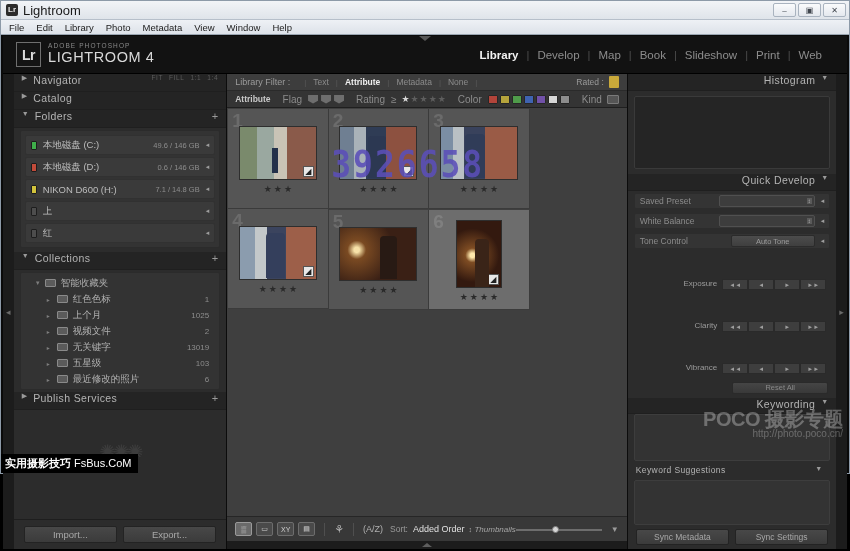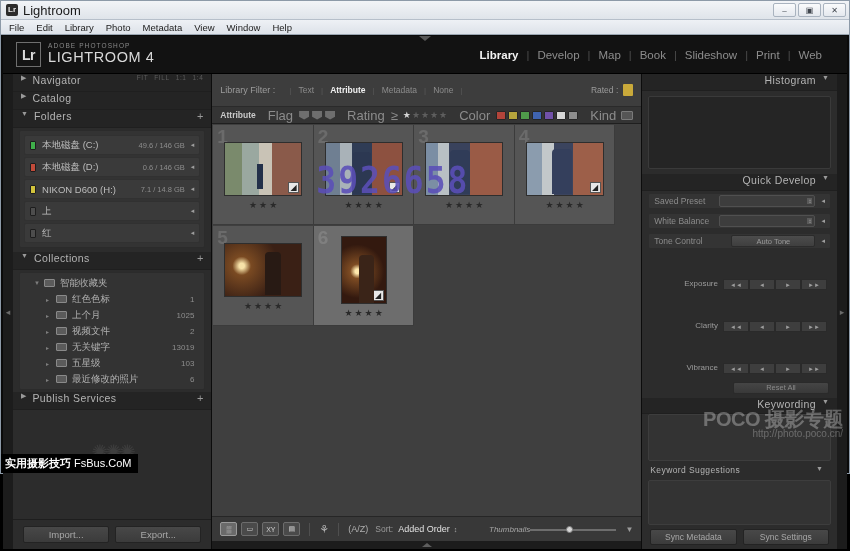--- a/index.html
+++ b/index.html
@@ -168,41 +168,41 @@
     flex: 1; height: 17px; border-radius: 2px;
     background: linear-gradient(#484848,#3b3b3b);
     border: 1px solid #232323;
     font-size: 9.5px; color: #a8a8a8;
     display: flex; align-items: center; justify-content: center;
   }
 
   
   .filterbar {
     height: 17px; background: #3d3d3d;
-    display: flex; align-items: center; padding: 16px 8px;
+    display: flex; align-items: center; padding: 0 8px;
     border-bottom: 1px solid #2a2a2a;
   }
   .filterbar .lab { font-size: 9px; color: #9b9b9b; }
   .fseg { display: flex; align-items: center; margin-left: 14px; }
   .fseg .it { font-size: 8.5px; color: #8c8c8c; padding: 0 7px; }
   .fseg .it.on { color: #efefef; font-weight: bold; }
   .fsep { color: #585858; font-size: 8px; }
   .filterbar .right { margin-left: auto; display: flex; align-items: center; gap: 5px; }
   .filterbar .rated { font-size: 8.5px; color: #9b9b9b; }
   .lock {
     width: 10px; height: 12px; background: #c9a93a; border-radius: 1px;
   }
 
   .attrbar {
     height: 17px; background: #343434;
     display: flex; align-items: center; padding: 0 8px;
     border-bottom: 1px solid #1f1f1f;
   }
   .attrbar .t { font-size: 8.5px; color: #c9c9c9; font-weight: bold; }
-  .attrbar .t2 { font-size: 13px; color: #8c8c8c; margin-left: 12px; }
+  .attrbar .t2 { font-size: 10px; color: #8c8c8c; margin-left: 12px; }
   .flags { display: flex; gap: 3px; margin-left: 6px; }
   .flagico { width: 10px; height: 9px; background: #6e6e6e;
     clip-path: polygon(0 0,100% 0,100% 70%,50% 100%,0 70%); }
   .stars { display: flex; gap: 1px; margin-left: 5px; }
   .star { font-size: 9px; color: #5e5e5e; }
   .star.on { color: #d6d6d6; }
   .swatches { display: flex; gap: 2px; margin-left: 6px; }
   .sw { width: 10px; height: 9px; border: 1px solid #262626; border-radius: 1px; }
   .kindico { width: 12px; height: 9px; border: 1px solid #7a7a7a; background:#555; border-radius:1px; }
 

